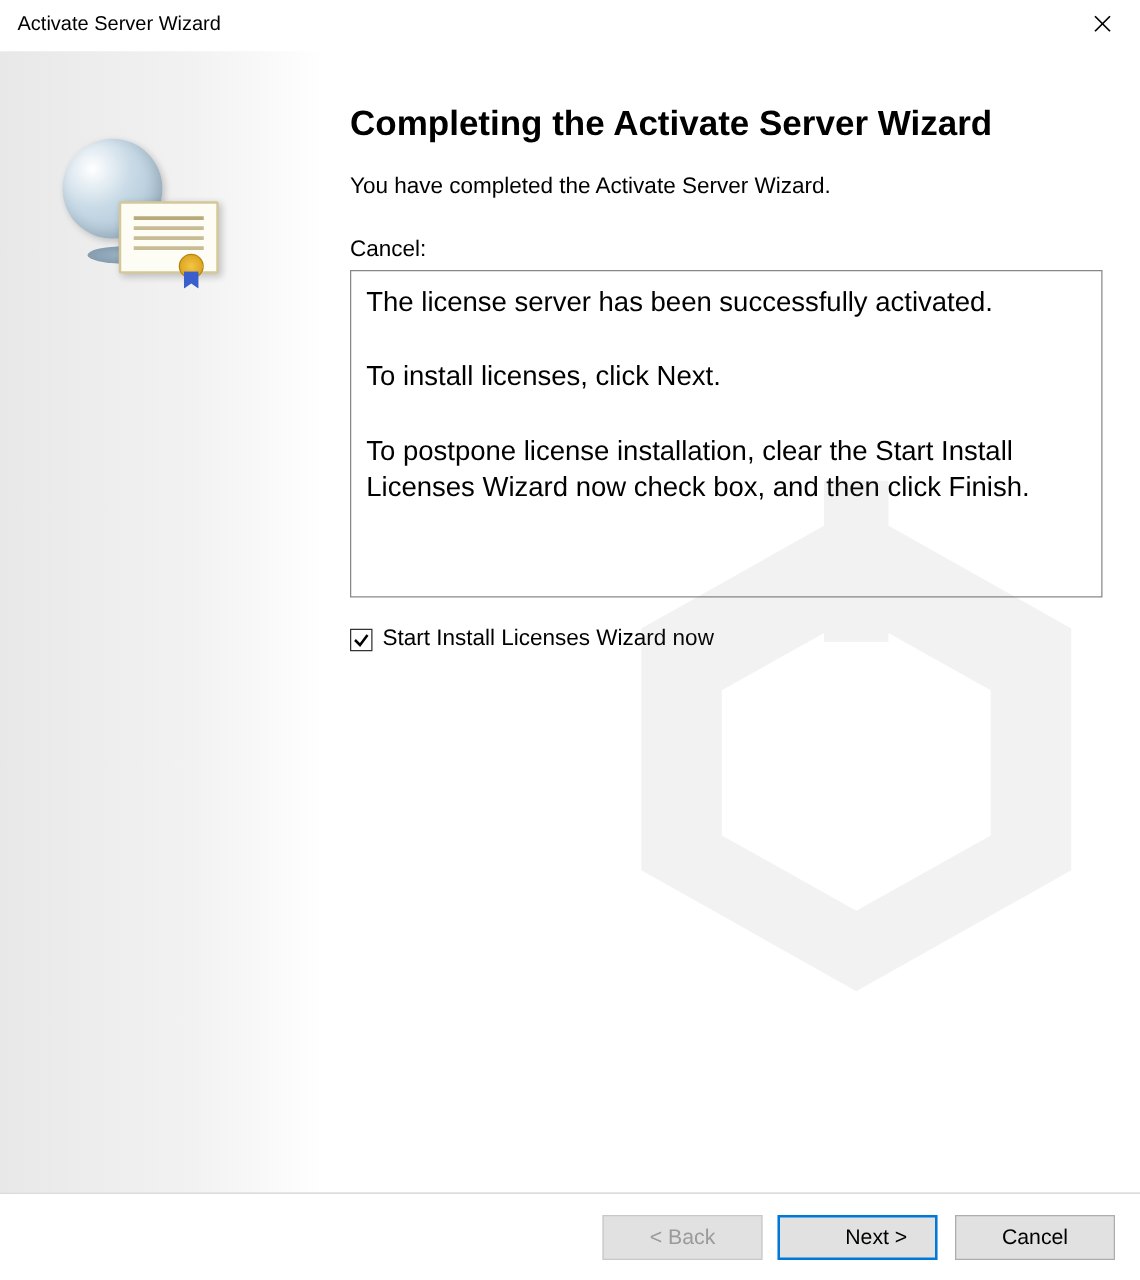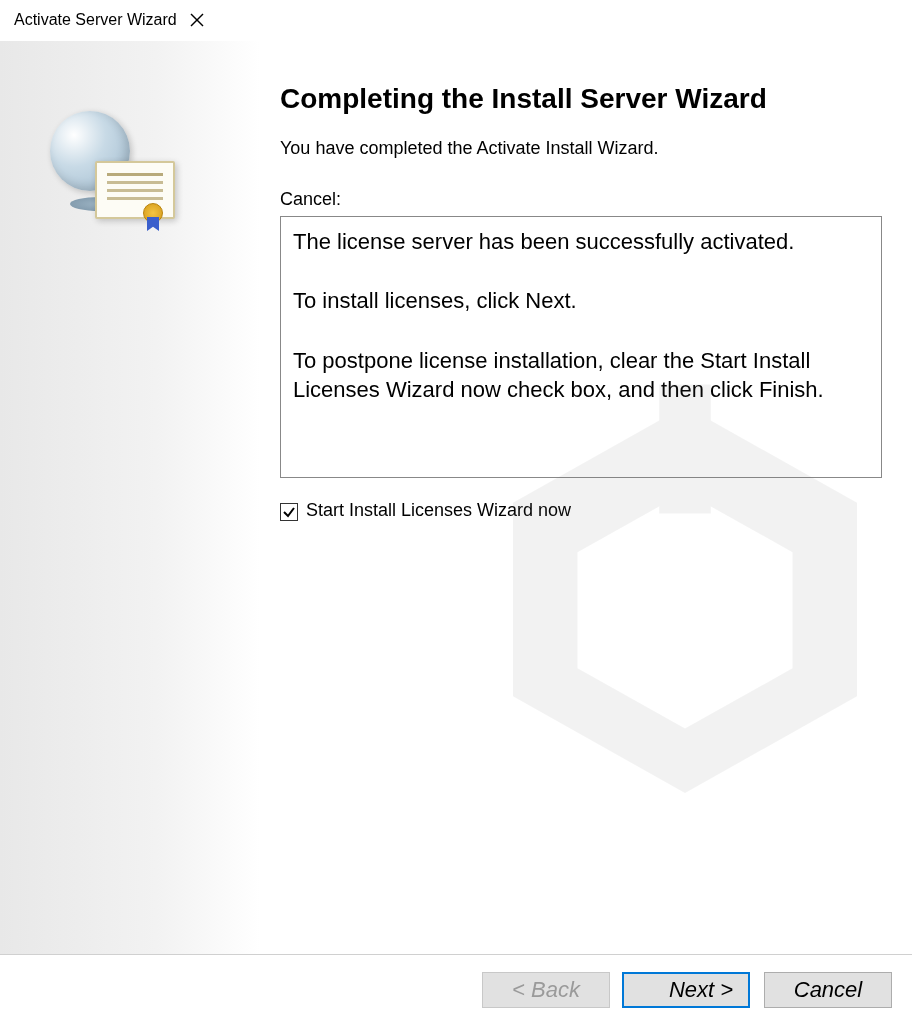--- a/index.html
+++ b/index.html
@@ -7,20 +7,21 @@
       font-family: "Segoe UI", Tahoma, sans-serif;
       background: #ffffff;
       width: 912px;
       height: 1024px;
       overflow: hidden;
       position: relative;
     }
     .titlebar {
       display: flex;
       align-items: center;
+      justify-content: space-between;
       height: 40px;
       padding: 0 10px 0 14px;
       font-size: 16px;
       color: #000;
     }
     .titlebar .close-btn {
       width: 40px;
       height: 32px;
       display: flex;
       align-items: center;
@@ -199,25 +200,24 @@
       justify-content: flex-end;
       padding-right: 20px;
       gap: 14px;
       background: #fff;
     }
     .wiz-btn {
       min-width: 128px;
       height: 36px;
       border: 1px solid #adadad;
       background: #e1e1e1;
-      font-size: 22px;
+      font-size: 17px;
       font-family: inherit;
       cursor: pointer;
       padding: 0 14px;
-      font-style: italic;
     }
     .wiz-btn:disabled {
       color: #9a9a9a;
       cursor: default;
       background: #e1e1e1;
       border-color: #c8c8c8;
     }
     .wiz-btn.primary {
       border: 2px solid #0078d7;
       background: #e1e1e1;
@@ -261,23 +261,23 @@
   <div class="main-panel">
 
     <div class="watermark">
       <svg viewBox="0 0 200 220">
         <path d="M100 10 L180 55 L180 145 L100 190 L20 145 L20 55 Z
                  M100 50 L150 78 L150 132 L100 160 L50 132 L50 78 Z" fill="#666" fill-rule="evenodd"></path>
         <rect x="88" y="0" width="24" height="60" fill="#666"></rect>
       </svg>
     </div>
 
-    <h1 class="heading">Completing the Install Server Wizard</h1>
-
-    <p class="intro">You have completed the Activate Install Wizard.</p>
+    <h1 class="heading">Completing the Activate Server Wizard</h1>
+
+    <p class="intro">You have completed the Activate Server Wizard.</p>
 
     <div class="status-label">Cancel:</div>
 
     <div class="status-box">The license server has been successfully activated.
 
 To install licenses, click Next.
 
 To postpone license installation, clear the Start Install Licenses Wizard now check box, and then click Finish.</div>
 
     <label class="checkbox-row">

